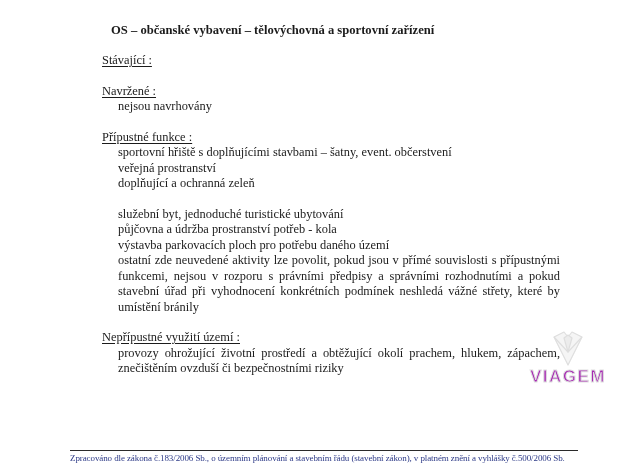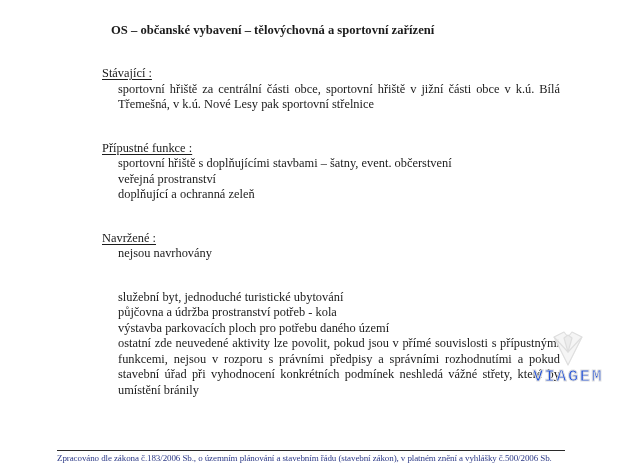--- a/index.html
+++ b/index.html
@@ -20,21 +20,21 @@
     width: 458px;
     font-size: 12.4px;
     line-height: 15.5px;
   }
   .title {
     margin: 0 0 0 9px;
     font-size: 12.6px;
     font-weight: bold;
     line-height: 16px;
   }
-  .section { margin-top: 28px; }
+  .section { margin-top: 15px; }
   .heading {
     margin: 0;
     font-size: 12.4px;
     font-weight: normal;
     line-height: 15.5px;
     text-decoration: underline;
     text-underline-offset: 2px;
   }
   .para {
     margin: 0 0 0 16px;
@@ -46,31 +46,31 @@
     left: 518px;
     top: 331px;
     width: 100px;
     text-align: center;
     z-index: 3;
     pointer-events: none;
     opacity: 0.95;
   }
   .wm-logo { display: block; margin: 0 auto 2px auto; }
   .wm-text {
-    font-family: Liberation Mono, monospace;
+    font-family: Liberation Sans, sans-serif;
     font-weight: bold;
     font-size: 17px;
     letter-spacing: 1.5px;
-    color: #1d4ed8;
+    color: #a21caf;
     -webkit-text-stroke: 1px #dedede;
     line-height: 16px;
   }
   .footer {
     position: absolute;
-    left: 57px;
+    left: 70px;
     top: 450px;
     width: 508px;
     border-top: 1.5px solid #2a2a2a;
     padding-top: 2px;
   }
   .footer-text {
     font-family: "Liberation Serif", "DejaVu Serif", serif;
     font-size: 9px;
     letter-spacing: -0.1px;
     white-space: nowrap;
@@ -80,37 +80,40 @@
 </head>
 <body>
 
 <div class="page">
 
   <div class="content" style="color: rgb(27, 27, 27);">
     <h1 class="title">OS – občanské vybavení – tělovýchovná a sportovní zařízení</h1>
     <div id="sections">
         <div class="section">
           <h2 class="heading">Stávající :</h2>
-          <div class="para justify">sportovní hřiště za centrální části obce, sportovní hřiště v jižní části obce v k.ú. Bílá Třemešná, v k.ú. Nové Lesy pak sportovní střelnice</div>
+        </div>
+        <div class="section">
+          <h2 class="heading">Navržené :</h2>
+          <div class="para">nejsou navrhovány</div>
         </div>
         <div class="section">
           <h2 class="heading">Přípustné funkce :</h2>
           <div class="para">sportovní hřiště s doplňujícími stavbami – šatny, event. občerstvení</div>
           <div class="para">veřejná prostranství</div>
           <div class="para">doplňující a ochranná zeleň</div>
         </div>
         <div class="section">
-          <h2 class="heading">Navržené :</h2>
-          <div class="para">nejsou navrhovány</div>
-        </div>
-        <div class="section">
           <div class="para">služební byt, jednoduché turistické ubytování</div>
           <div class="para">půjčovna a údržba prostranství potřeb - kola</div>
           <div class="para">výstavba parkovacích ploch pro potřebu daného území</div>
           <div class="para justify">ostatní zde neuvedené aktivity lze povolit, pokud jsou v přímé souvislosti s přípustnými funkcemi, nejsou v rozporu s právními předpisy a správními rozhodnutími a pokud stavební úřad při vyhodnocení konkrétních podmínek neshledá vážné střety, které by umístění bránily</div>
+        </div>
+        <div class="section">
+          <h2 class="heading">Nepřípustné využití území :</h2>
+          <div class="para justify">provozy ohrožující životní prostředí a obtěžující okolí prachem, hlukem, zápachem, znečištěním ovzduší či bezpečnostními riziky</div>
         </div>
       </div>
   </div>
 
   <div class="watermark">
     <svg class="wm-logo" width="30" height="36" viewBox="0 0 30 36">
       <g fill="#f5f5f5" stroke="#dddddd" stroke-width="1.2" stroke-linejoin="round">
         <polygon points="1,6 11,1 15,6 19,1 29,6 15,34"></polygon>
         <path d="M1,6 L15,21 L29,6" fill="none"></path>
         <polygon points="11,7 15,4 19,7 15,21" fill="#ebebeb"></polygon>

